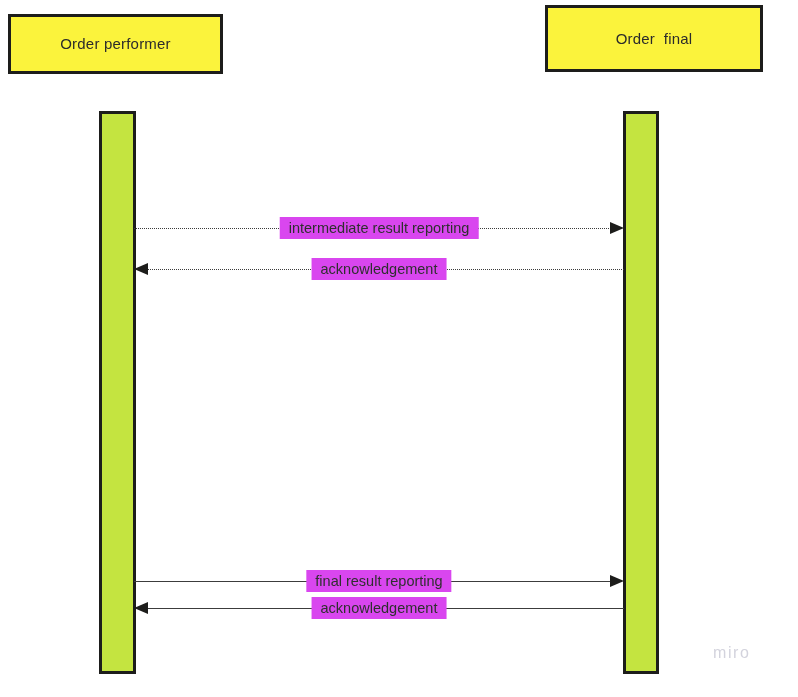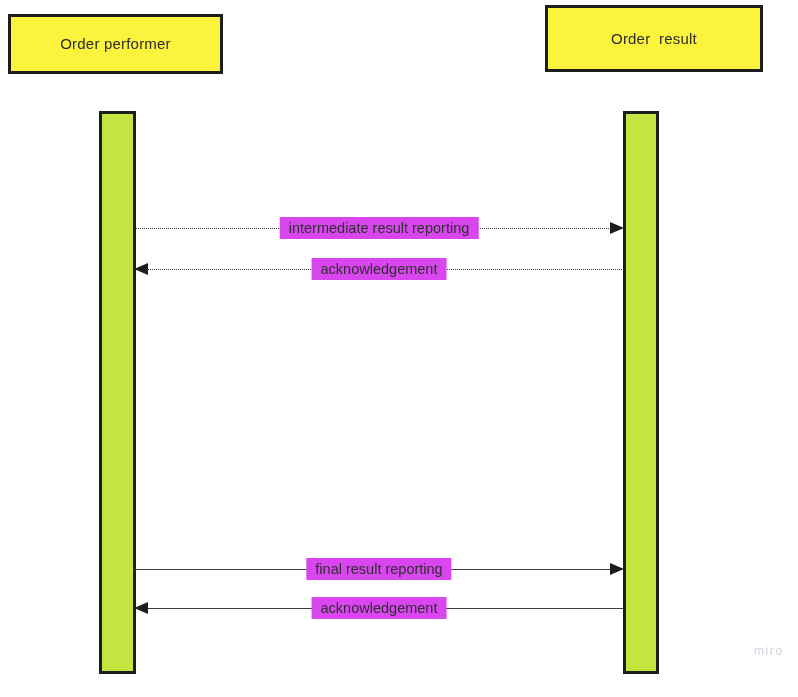--- a/index.html
+++ b/index.html
@@ -113,45 +113,45 @@
     left: 0;
     border-right: 14px solid #1d1d1b;
   }
   .message.to-right .msg-line-left  { left: 0; right: 50%; }
   .message.to-right .msg-line-right { left: 50%; right: 13px; }
   .message.to-left  .msg-line-left  { left: 13px; right: 50%; }
   .message.to-left  .msg-line-right { left: 50%; right: 0; }
 
   #message-0 { top: 217px; }
   #message-1 { top: 258px; }
-  #message-2 { top: 558px; }
+  #message-2 { top: 570px; }
   #message-3 { top: 597px; }
 
   
   #miro-watermark {
     position: absolute;
-    left: 754px;
+    left: 713px;
     top: 644px;
-    font-size: 12px;
+    font-size: 16px;
     letter-spacing: 1.6px;
     color: #d3d3dd;
     user-select: none;
   }
 </style>
 </head>
 <body>
 
 <div id="diagram-canvas">
 
   <div class="participant-box" id="participant-performer">
     <span class="participant-label">Order performer</span>
   </div>
 
   <div class="participant-box" id="participant-placer">
-    <span class="participant-label">Order  result</span>
+    <span class="participant-label">Order  final</span>
   </div>
 
   <div class="lifeline-bar" id="lifeline-performer"></div>
 
   <div class="lifeline-bar" id="lifeline-placer"></div>
 
   <div class="message dotted to-right" id="message-0">
     <span class="msg-line-left"></span>
     <span class="msg-line-right"></span>
     <span class="arrow-head"></span>

